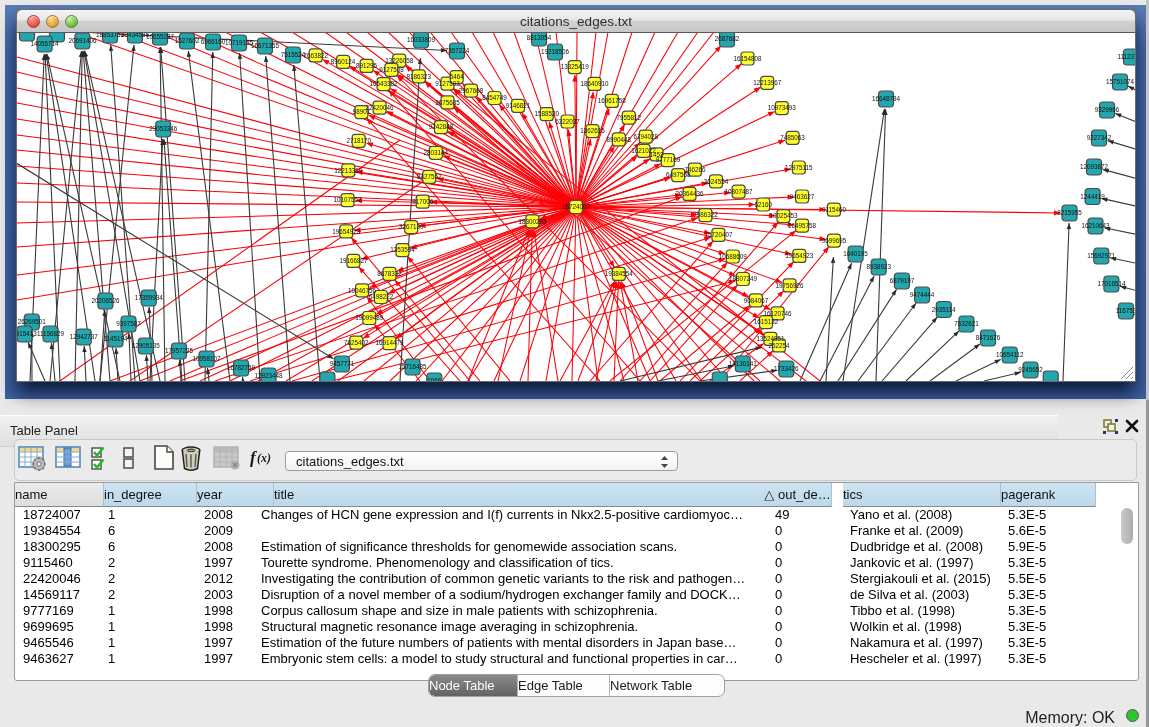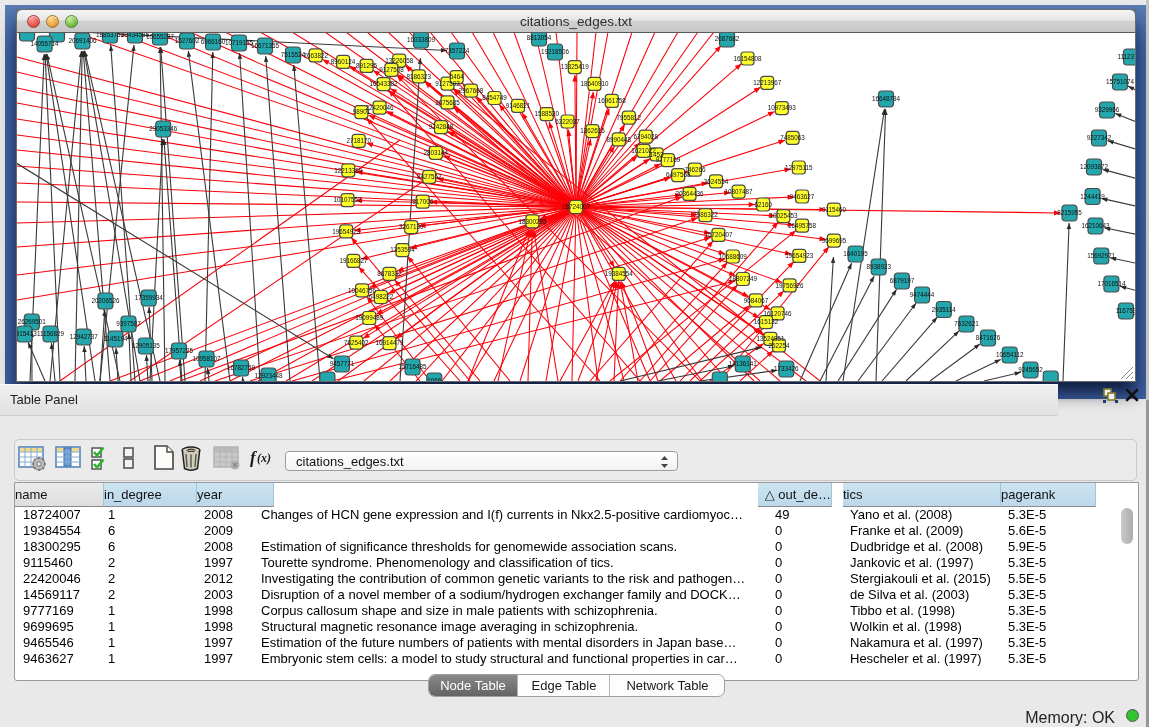--- a/index.html
+++ b/index.html
@@ -9,36 +9,36 @@
 #win{position:absolute;left:17px;top:10px;width:1118px;height:371px;
  box-shadow:0 12px 16px rgba(3,10,35,.78);outline:1px solid #6b6b6b}
 #titlebar{position:absolute;left:0;top:0;width:1118px;height:22px;border-radius:5px 5px 0 0;
  background:linear-gradient(180deg,#f4f4f4 0%,#e7e7e7 45%,#d2d2d2 50%,#c6c6c6 100%);
  border-bottom:1px solid #5a5a5a}
 #titlebar .tl{position:absolute;top:15px;width:11px;height:11px;border-radius:50%;top:15.5px}
 #title{position:absolute;left:0;right:0;top:4px;text-align:center;font-size:13.5px;font-weight:normal;color:#2e2e2e}
 .tl{box-shadow:inset 0 1px 1px rgba(255,255,255,.7)}
 #graphbg{position:absolute;left:17px;top:32px;width:1118px;height:349px;background:#fff}
 
-#phead{position:absolute;left:0;top:384px;width:1058px;height:30px;
+#phead{position:absolute;left:0;top:415px;width:1058px;height:30px;
  background:linear-gradient(180deg,#f0f0f0,#e0e0e0);border-top:1px solid #fdfdfd;border-bottom:1px solid #d0d0d0}
 #phead .t{position:absolute;left:10px;top:7px;font-size:13px;color:#222}
 #toolbar{position:absolute;left:14px;top:439px;width:1121px;height:40px;border:1px solid #c9c9c9;border-radius:5px;background:#ebebeb}
 #combo{position:absolute;left:285px;top:451px;width:393px;height:20px;background:linear-gradient(180deg,#ffffff,#f2f2f2);
  border:1px solid #9d9d9d;border-radius:4px;font-size:13px;color:#111;line-height:19px;padding-left:10px;box-sizing:border-box}
 #tablebox{position:absolute;left:14px;top:482px;width:1123px;height:197px;background:#fff;border:1px solid #9a9a9a;border-radius:0 0 3px 3px}
 .hcell{position:absolute;top:483px;height:23px;background:linear-gradient(180deg,#cde4f2,#bcd8ea);
  border-right:1px solid #9fc4dc;border-bottom:1px solid #8a8a8a;font-size:13px;color:#111;line-height:23px}
 .trow{position:absolute;left:15px;width:1105px;height:16px;font-size:13px;color:#000;white-space:nowrap}
 .trow span{position:absolute;top:0;display:block;overflow:hidden;line-height:16px}
 .c0{left:8px;width:88px}.c1{left:93px;width:90px}.c2{left:189px;width:80px}
 .c3{left:246px;width:498px}.c4{left:760px;width:70px}.c5{left:835px;width:155px}.c6{left:993px;width:95px}
 #vscroll{position:absolute;left:1121px;top:508px;width:12px;height:36px;background:linear-gradient(90deg,#c9c9c9,#adadad);border-radius:6px}
 #tabs{position:absolute;left:428px;top:674px;width:295px;height:21px;border:1px solid #a0a0a0;border-radius:7px;background:#fdfdfd;overflow:hidden}
-#tabs .seg{position:absolute;top:0;height:21px;font-size:13px;line-height:21px;text-align:center;color:#1a1a1a}
+#tabs .seg{position:absolute;top:0;height:21px;font-size:13px;line-height:21px;text-align:left;color:#1a1a1a}
 #mem{position:absolute;right:34px;top:709px;font-size:16px;color:#222}
 #memdot{position:absolute;right:10px;top:709px;width:11px;height:11px;border-radius:50%;background:#31c431;border:1px solid #555}
 </style></head><body>
 <div id="stage">
   <div id="bluef"></div>
   <div id="win"></div>
   <div id="graphbg"></div>
   <svg id="net" width="1118" height="349" viewBox="17 32 1118 349" style="position:absolute;left:17px;top:32px;background:#fff">
 <g stroke="#fb0007" stroke-width="1.05" fill="none">
 <line x1="576" y1="207" x2="322.6" y2="59.4"></line>
@@ -798,21 +798,22 @@
   <div id="combo">citations_edges.txt
     <svg style="position:absolute;right:8px;top:3px" width="9" height="14" viewBox="0 0 9 14">
       <path d="M4.5 1 L8 5 L1 5 Z" fill="#444"></path>
         <path d="M4.5 13 L8 9 L1 9 Z" fill="#444"></path>
     </svg>
   </div>
   <div id="tablebox"></div>
   <div class="hcell" style="left:15px;width:88px;background:linear-gradient(180deg,#ebebeb,#dedede)">name</div>
   <div class="hcell" style="left:104px;width:92px">in_degree</div>
   <div class="hcell" style="left:197px;width:76px">year</div>
-  <div class="hcell" style="left:758px;width:67px;text-align:right;padding-left:6px;white-space:nowrap">△ out_de…</div>
+  <div class="hcell" style="left:274px;width:495px">title</div>
+  <div class="hcell" style="left:758px;width:67px;text-align:center;padding-left:6px;white-space:nowrap">△ out_de…</div>
   <div class="hcell" style="left:843px;width:157px">tics</div>
   <div class="hcell" style="left:1001px;width:94px">pagerank</div>
   <div class="trow" style="top:507px">
 <span class="c0">18724007</span>
       <span class="c1">1</span>
       <span class="c2">2008</span>
       <span class="c3">Changes of HCN gene expression and I(f) currents in Nkx2.5-positive cardiomyoc…</span>
       <span class="c4">49</span>
       <span class="c5">Yano et al. (2008)</span>
       <span class="c6">5.3E-5</span>

